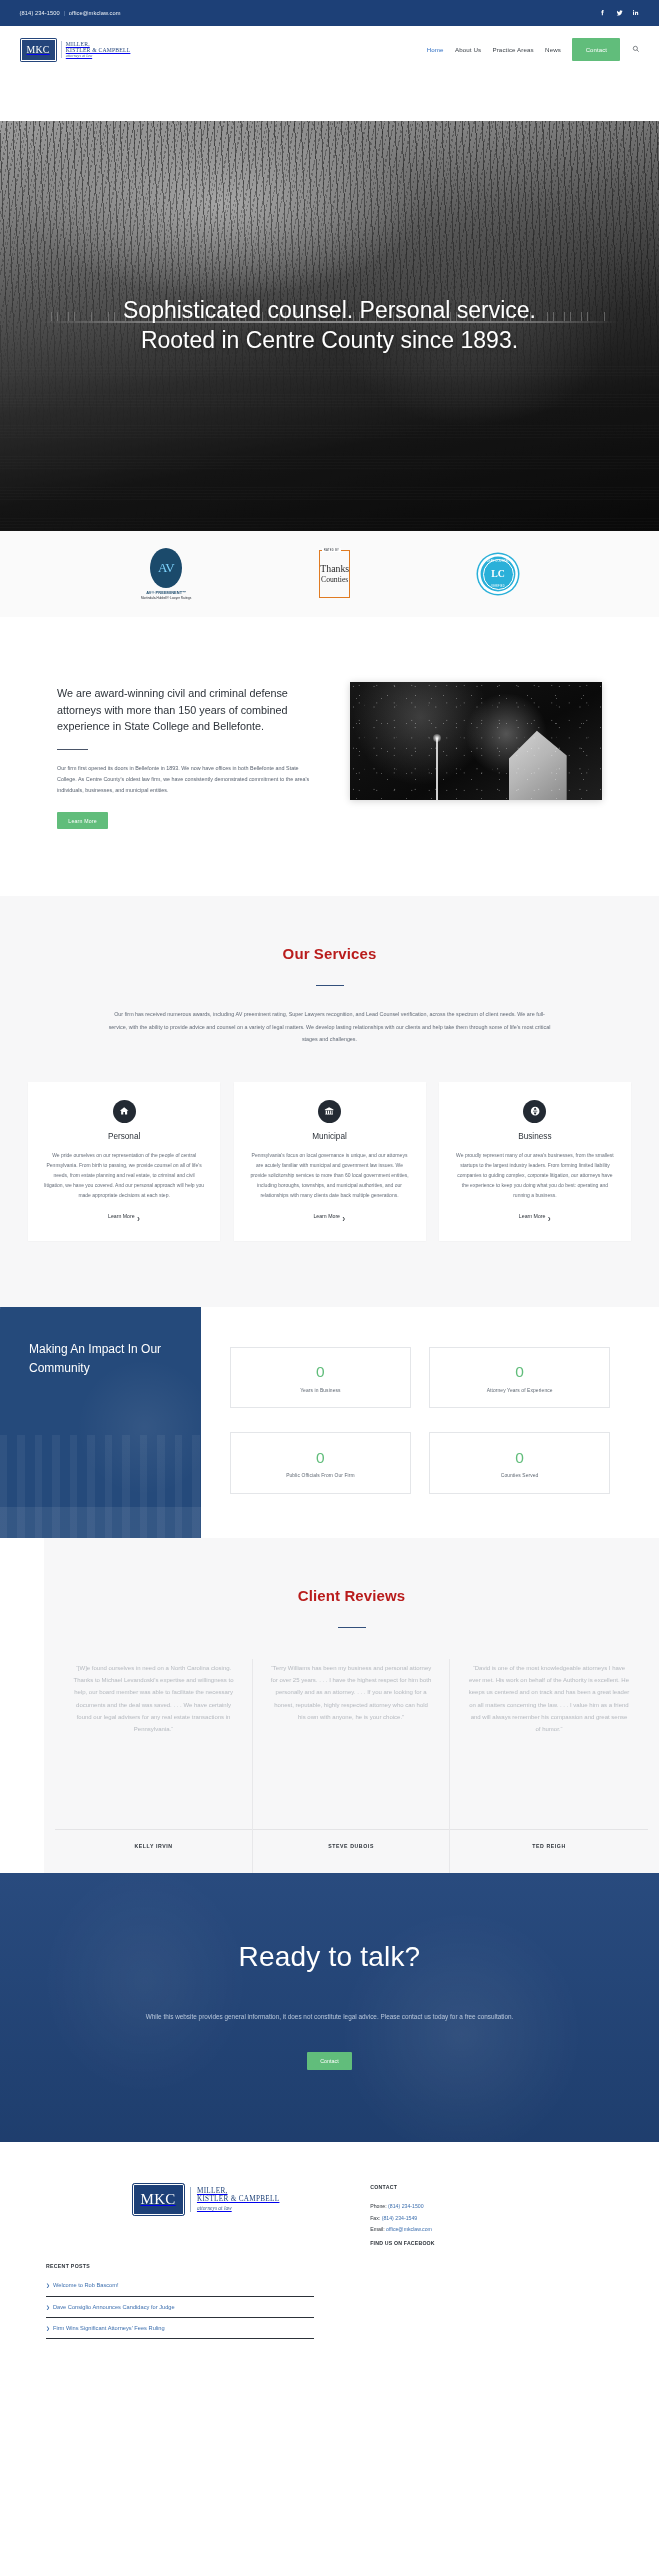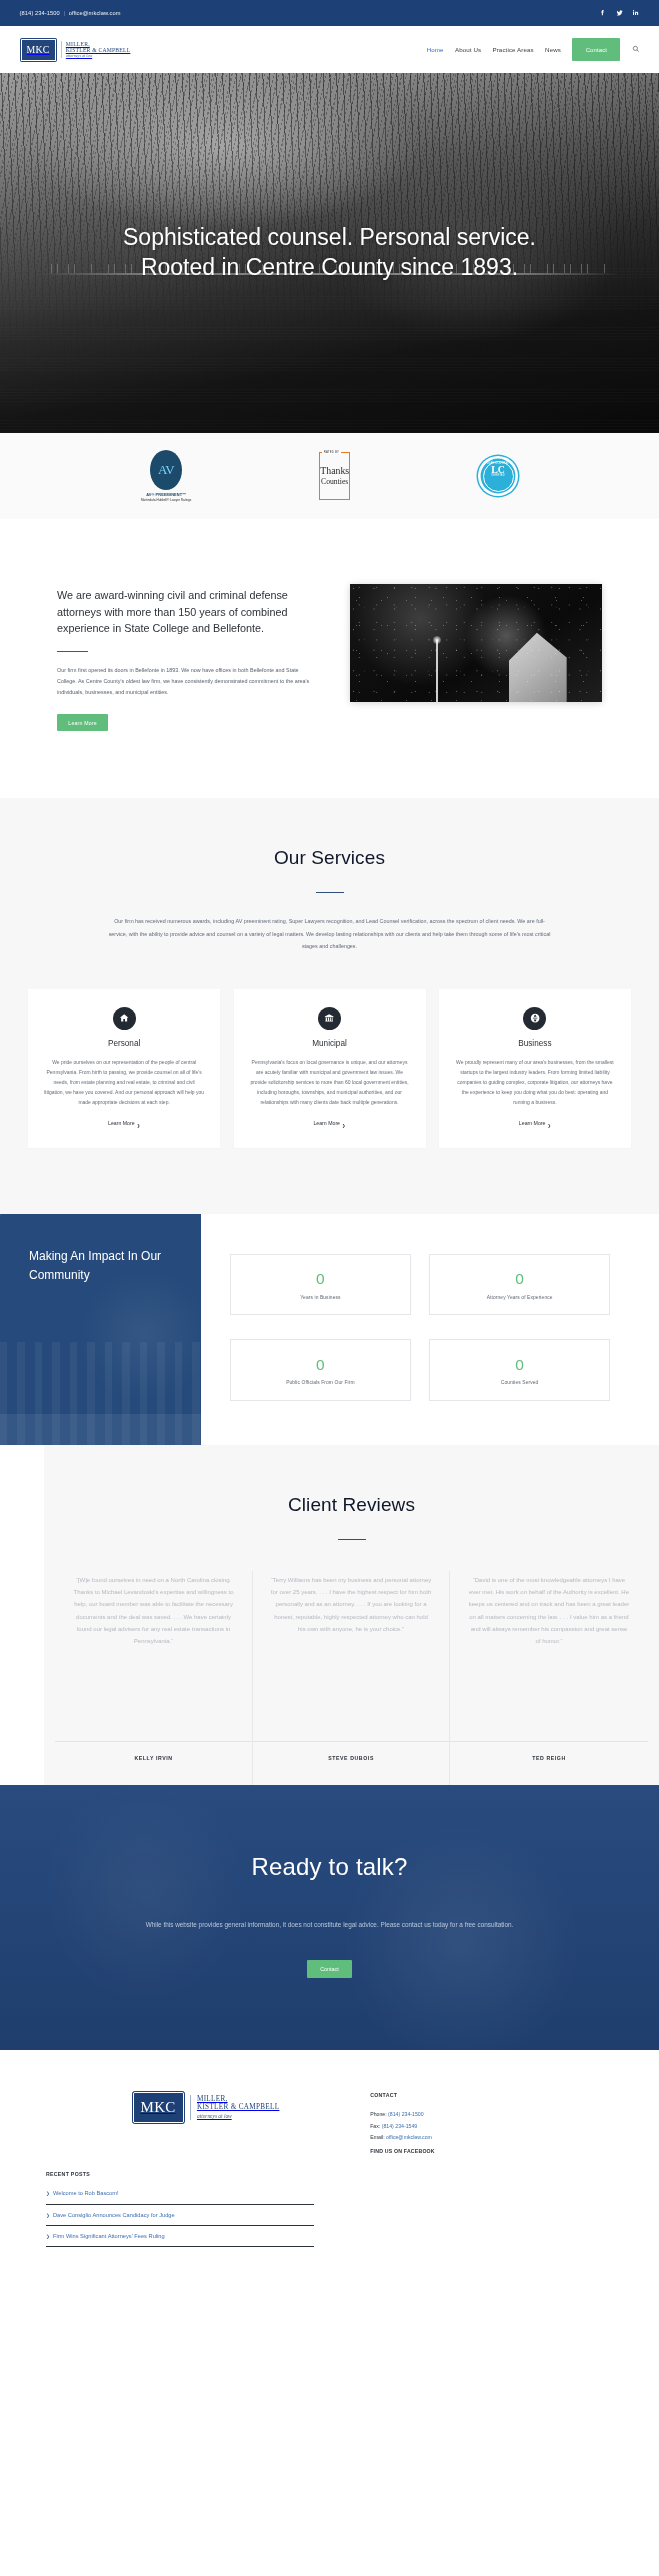--- a/index.html
+++ b/index.html
@@ -108,23 +108,24 @@
     padding: 8.8px 13.4px;
     text-decoration: none;
     border-radius: 1px;
     letter-spacing: 0.1px;
   }
   .nav-search { font-size: 7.2px; color: #2c3239; cursor: pointer; line-height: 1; }
 
   
   .hero {
     position: relative;
-    height: 360px;
+    height: 410px;
     overflow: hidden;
     background: #15803d;
+    margin-top: 48px;
   }
   .hero-photo {
     position: absolute; inset: 0;
     background:
       radial-gradient(ellipse 50% 38% at 34% 20%, rgba(235,235,235,.92), rgba(235,235,235,0) 60%),
       radial-gradient(ellipse 36% 46% at 72% 46%, rgba(120,120,120,.55), rgba(0,0,0,0) 62%),
       linear-gradient(170deg, #d8d8d8 0%, #b7b7b7 16%, #7c7c7c 34%, #3d3d3d 56%, #1c1c1c 74%, #0d0d0d 100%);
     filter: grayscale(1);
   }
   .hero-trees {
@@ -221,21 +222,21 @@
     border-radius: 50%;
     background: #2ab0d9;
     display: flex; align-items: center; justify-content: center;
     position: relative;
     box-shadow: 0 0 0 1.5px #2ab0d9, 0 0 0 2.6px #ffffff inset;
   }
   .badge-lc-inner {
     width: 31px; height: 31px; border-radius: 50%;
     border: 0.8px solid #ffffff;
     display: flex; flex-direction: column;
-    align-items: center; justify-content: flex-start;
+    align-items: center; justify-content: space-between;
     text-align: center;
   }
   .badge-lc-top { font-size: 2.6px; color: #fff; letter-spacing: 0.2px; }
   .badge-lc-mid { font-size: 9.8px; color: #fff; font-weight: bold; font-family: "Liberation Serif", serif; line-height: 1; }
   .badge-lc-bot { font-size: 2.6px; color: #fff; letter-spacing: 0.2px; }
 
   
   .about {
     background: #ffffff;
     padding: 62px 57px 67px;
@@ -299,23 +300,23 @@
   .about-photo-lamp::before {
     content:""; position:absolute; top:-4.6px; left:-3.1px;
     width:8.2px; height:8.2px; border-radius:50%;
     background: radial-gradient(circle, #ffffff, rgba(255,255,255,.2) 70%, transparent);
   }
 
   
   .services { background: #f7f7f8; padding: 49px 0 66px; }
   .sec-title {
     text-align: center;
-    font-size: 19px;
-    font-weight: 400;
-    color: #0f172a;
+    font-size: 15px;
+    font-weight: 700;
+    color: #b91c1c;
     letter-spacing: 0.1px;
   }
   .sec-rule { width: 28px; height: 1px; background: #33507c; margin: 23px auto 21.6px; }
   .services-intro {
     max-width: 449px;
     margin: 0 auto;
     text-align: center;
     font-size: 5.4px;
     line-height: 2.35;
     color: #636b77;
@@ -452,21 +453,21 @@
     content: "";
     position: absolute; inset: 0;
     background:
       radial-gradient(ellipse 28% 70% at 70% 60%, rgba(255,255,255,.07), transparent 65%),
       radial-gradient(ellipse 22% 60% at 22% 40%, rgba(255,255,255,.05), transparent 70%),
       linear-gradient(180deg, rgba(255,255,255,.03), rgba(0,0,0,.10));
   }
   .cta > * { position: relative; }
   .cta-title {
     color: #ffffff;
-    font-size: 24px;
+    font-size: 28px;
     font-weight: 400;
     letter-spacing: 0.2px;
   }
   .cta-sub {
     margin: 37px auto 0;
     max-width: 381px;
     color: #b9c8dc;
     font-size: 6.4px;
     line-height: 2.1;
   }

